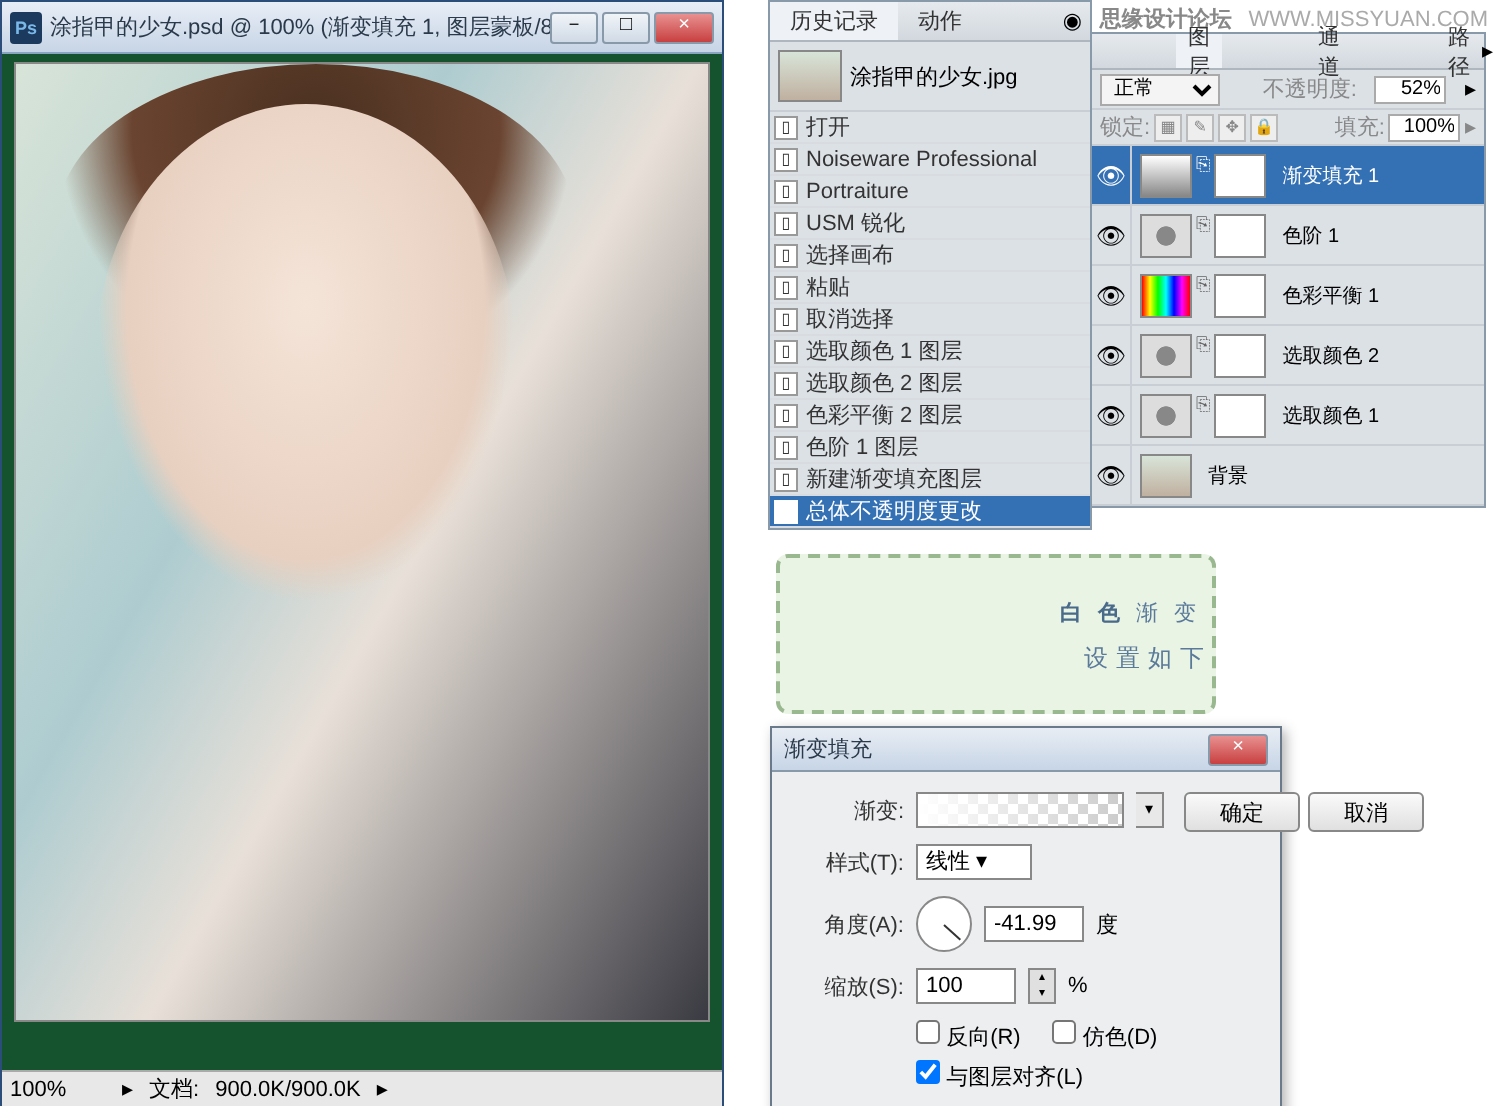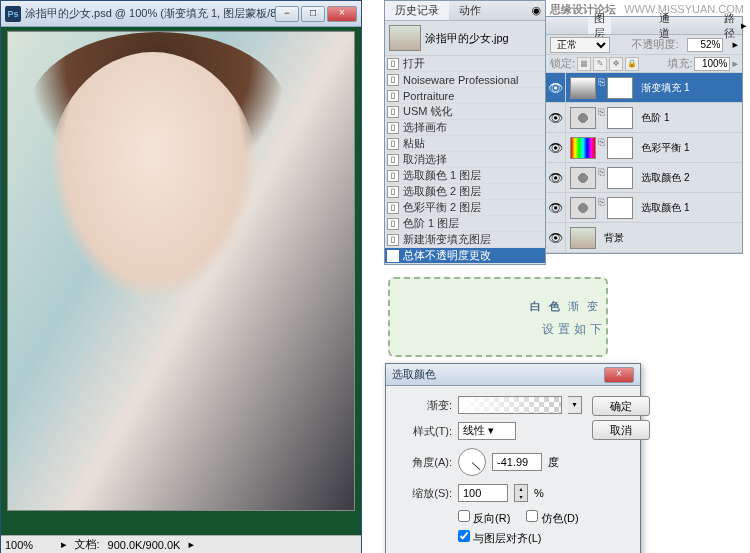--- a/index.html
+++ b/index.html
@@ -50,21 +50,21 @@
 .field-row { display: flex; align-items: center; margin-bottom: 8px; gap: 6px; font-size: 11px; }
 .field-label { width: 52px; text-align: right; color: #333; }
 .grad-swatch { width: 104px; height: 18px; border: 1px solid #888; background: linear-gradient(90deg, #fff 0%, rgba(255,255,255,0) 100%), repeating-conic-gradient(#ccc 0 25%, #fff 0 50%) 0 0/10px 10px; position: relative; }
 .grad-arrow { width: 14px; height: 18px; border: 1px solid #888; border-left: none; background: #e8e8e8; text-align: center; line-height: 16px; font-size: 8px; }
 .select { border: 1px solid #888; background: #fff; height: 18px; padding: 0 4px; min-width: 58px; }
 .num-input { border: 1px solid #888; background: #fff; height: 18px; width: 50px; padding: 0 4px; }
 .angle-dial { width: 28px; height: 28px; border: 1px solid #888; border-radius: 50%; background: #fff; position: relative; }
 .angle-dial::after { content: ''; position: absolute; left: 50%; top: 50%; width: 11px; height: 1px; background: #333; transform-origin: left; transform: rotate(41.99deg); }
 .stepper { display: inline-flex; flex-direction: column; border: 1px solid #888; }
 .stepper span { width: 12px; height: 8px; background: #e0e0e0; font-size: 6px; text-align: center; line-height: 8px; }
-.dialog-btns { display: flex; flex-direction: column; gap: 4px; }
+.dialog-btns { display: flex; flex-direction: row; gap: 4px; }
 .dlg-btn { width: 58px; height: 20px; border: 1px solid #888; background: linear-gradient(#fafafa, #e0e0e0); border-radius: 3px; font-size: 11px; }
 .cbrow { display: flex; align-items: center; gap: 4px; margin-left: 58px; margin-bottom: 4px; font-size: 11px; }
 .cbrow input { width: 12px; height: 12px; }
 .cbrow.double { gap: 16px; }
 
 
 .layers-panel { position: absolute; left: 545px; top: 16px; width: 198px; background: #dce1e6; border: 1px solid #8899aa; }
 .layers-header { height: 18px; background: linear-gradient(#e6eaee, #d2d8de); display: flex; align-items: center; border-bottom: 1px solid #aeb6be; font-size: 10px; }
 .layers-header .panel-tab { padding: 0 6px; margin-left: 42px; }
 .layers-toolbar { height: 20px; display: flex; align-items: center; padding: 0 4px; gap: 9px; border-bottom: 1px solid #c8ced4; font-size: 10px; }
@@ -190,21 +190,21 @@
     </div>
 </div>
 
 <div class="overlay-title">
   <div class="big"><b>白色</b><span>渐变</span></div>
   <div class="sub">设置如下</div>
 </div>
 
 <div class="dialog">
   <div class="dialog-title">
-    <span>选取颜色</span>
+    <span>渐变填充</span>
     <span class="spacer"></span>
     <div class="win-btn close">×</div>
   </div>
   <div class="dialog-body">
     <div class="dialog-fields">
       <div class="field-row">
         <span class="field-label">渐变:</span>
         <div class="grad-swatch"></div>
         <div class="grad-arrow">▾</div>
       </div>

